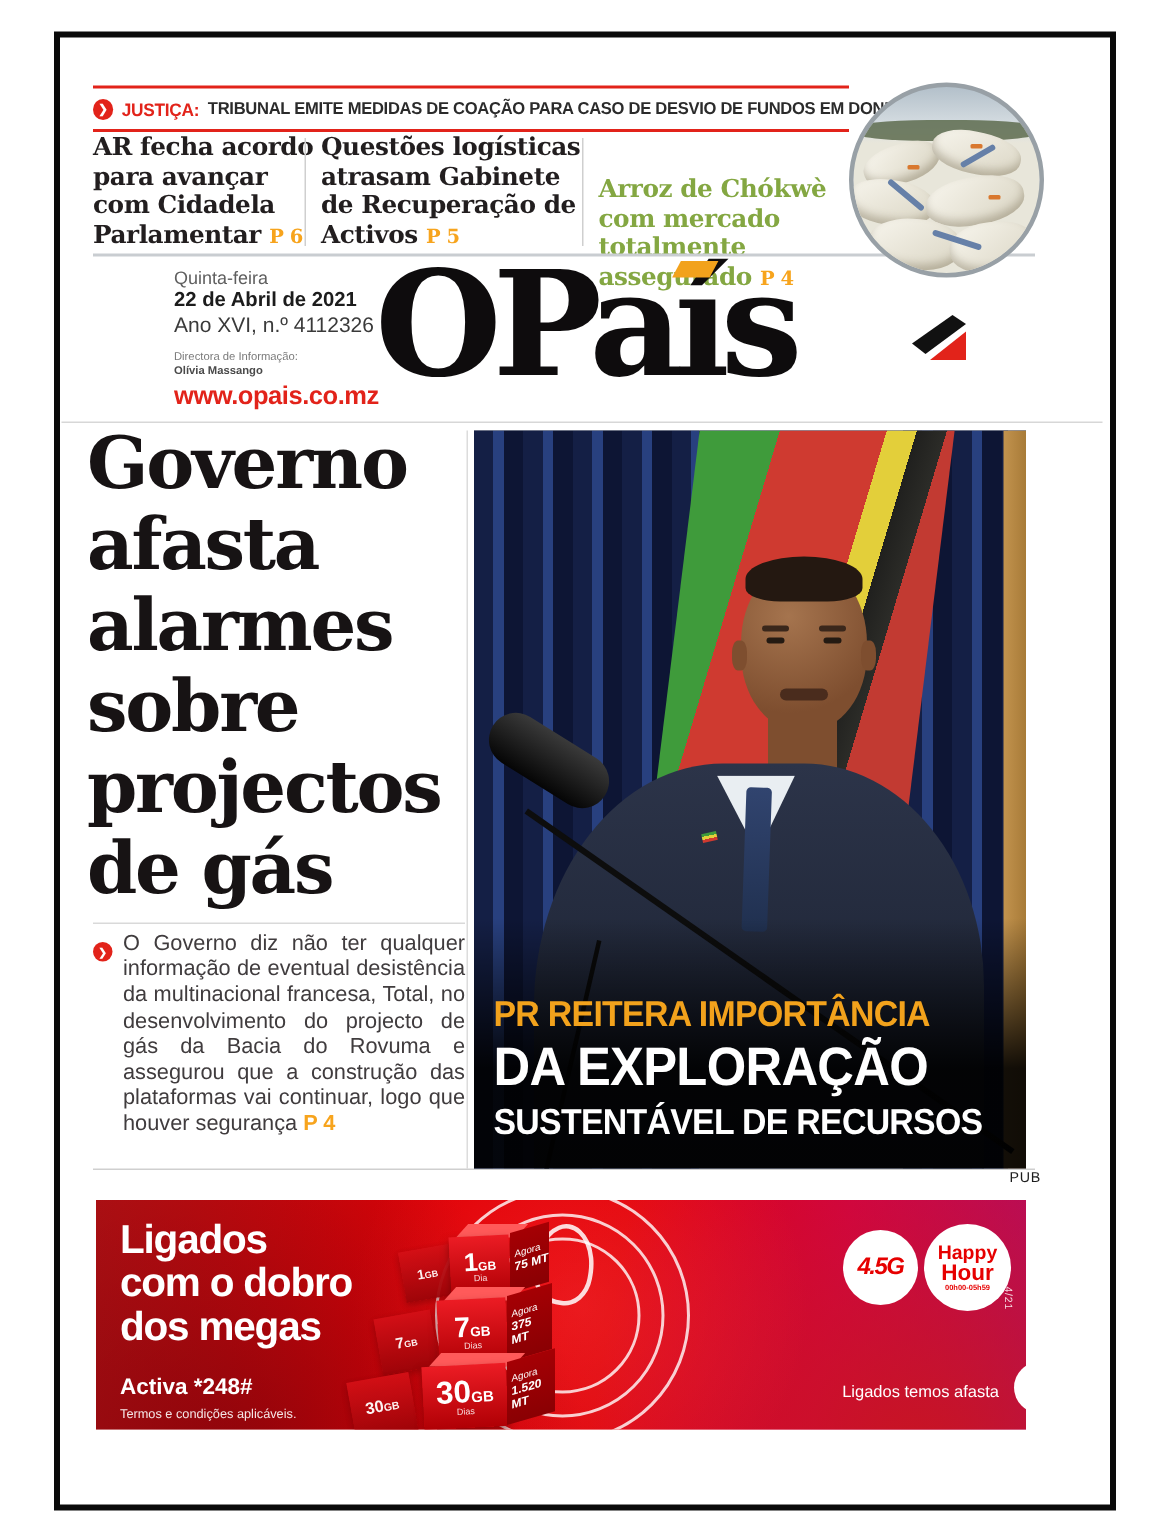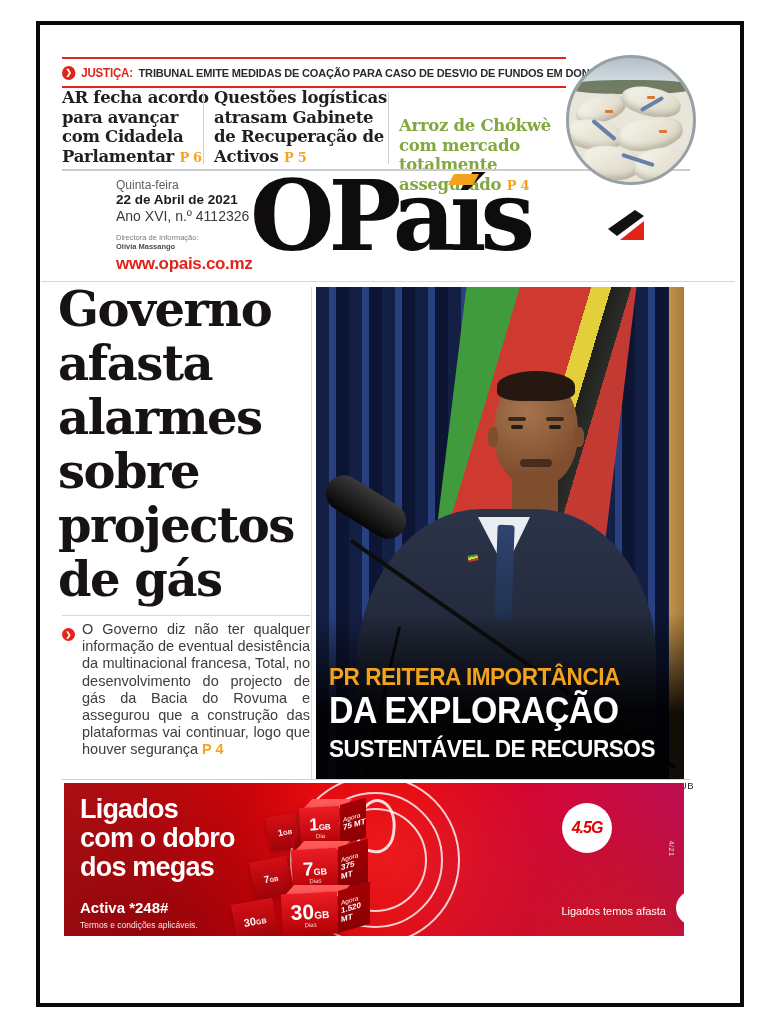--- a/index.html
+++ b/index.html
@@ -89,21 +89,21 @@
   .photo-shade{position:absolute;left:0;bottom:0;width:100%;height:34%;
                background:linear-gradient(rgba(0,0,0,0),rgba(0,0,0,.9) 60%);}
   .cap{position:absolute;left:13px;font-weight:bold;transform:scaleX(.94);transform-origin:left bottom;white-space:nowrap;}
   .cap1{bottom:88px;color:#f2a21c;font-size:24px;letter-spacing:-.5px;}
   .cap2{bottom:47px;color:#fff;font-size:36px;letter-spacing:-.5px;}
   .cap3{bottom:16px;color:#fff;font-size:24px;letter-spacing:-.5px;}
 
   .pub{left:600px;top:780px;width:94px;text-align:right;font-size:9.5px;font-weight:normal;color:#1d1d1d;letter-spacing:.5px;}
 
   
-  .ad{left:64px;top:783px;width:620px;height:153px;overflow:hidden;color:#fff;
+  .ad{left:64px;top:800px;width:620px;height:153px;overflow:hidden;color:#fff;
       background:
         radial-gradient(circle at 15% 120%, rgba(80,0,8,.5), transparent 42%),
         radial-gradient(circle at 52% 46%, rgba(255,70,70,.35), transparent 46%),
         radial-gradient(circle at 88% 118%, rgba(200,22,28,.95), transparent 48%),
         linear-gradient(100deg,#b01014 0%,#e10006 38%,#e20007 55%,#d4004d 78%,#ae0c6e 100%);}
   .ad-h{position:absolute;left:16px;top:12px;font-weight:bold;font-size:27px;line-height:29px;letter-spacing:-.8px;}
   .ad-activa{position:absolute;left:16px;top:116px;font-weight:bold;font-size:15px;}
   .ad-terms{position:absolute;left:16px;top:137px;font-size:8.5px;opacity:.9;}
   .ring{position:absolute;border:2px solid rgba(255,255,255,.8);border-radius:50%;}
   .voda-outline{position:absolute;left:292px;top:16px;width:34px;height:48px;border:3px solid rgba(255,255,255,.85);
@@ -292,20 +292,25 @@
         <span class="gb-big" style="font-size:21px;"><span>30</span><span class="gb-unit" style="font-size:10px;">GB</span></span>
         <span class="gb-period">Dias</span>
       </div>
       <div class="cube-side" style="left:56px;top:-2px;width:32px;height:42px;">
         <span class="price-label">Agora</span>
         <span class="price">1.520 MT</span>
       </div>
     </div>
 
     <div class="badge badge-45">4.5G</div>
+    <div class="badge badge-hh">
+      <span class="hh1">Happy</span>
+      <span class="hh2">Hour</span>
+      <span class="hh-time">00h00-05h59</span>
+    </div>
 
     <div class="ad-tagline">Ligados temos afasta</div>
     <div class="voda-logo">
       <div class="voda-drop"></div>
     </div>
     <div class="ad-code">4/21</div>
   </div>
 </div>
 
 </body></html>

